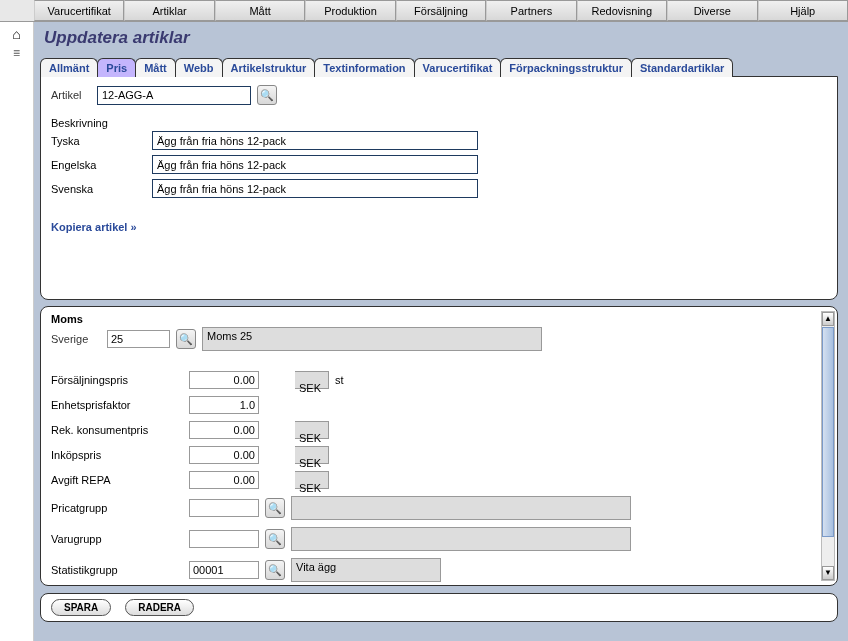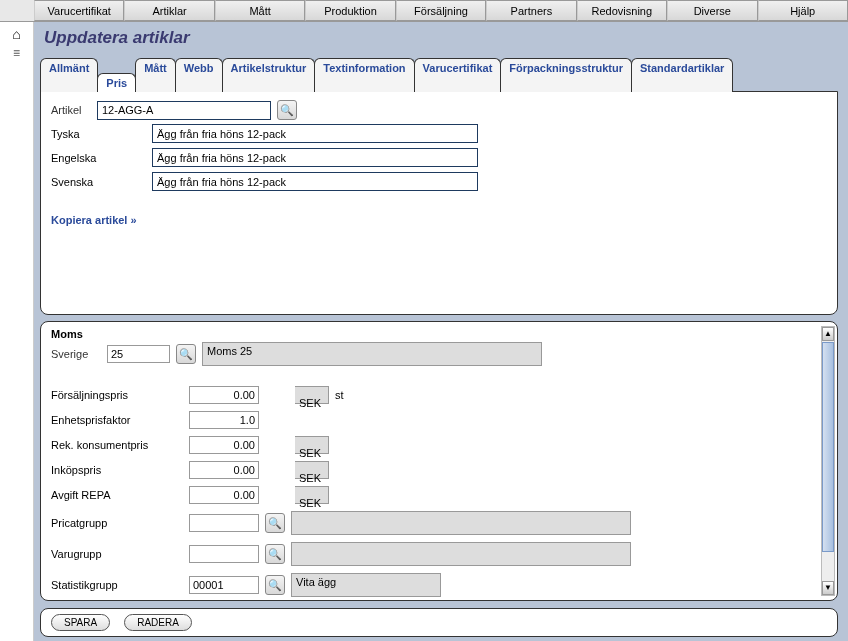--- a/index.html
+++ b/index.html
@@ -67,23 +67,22 @@
       border-radius: 6px 6px 0 0;
       padding: 3px 8px;
       font-size: 11px;
       color: #2a4a9a;
       font-weight: bold;
       cursor: pointer;
       margin-right: -1px;
       position: relative;
     }
     .tab.active {
-      background: #ffffff;
+      background: #c4b5fd;
       z-index: 3;
-      margin-top: 15px;
     }
     .tab:not(.active) {
       background: #f4f4f4;
     }
     .panel {
       background: #fff;
       border: 1px solid #333;
       border-radius: 0 0 8px 8px;
       padding: 8px 10px;
       position: relative;
@@ -222,21 +221,21 @@
       padding: 5px 10px;
       display: flex;
       gap: 14px;
     }
     .action-btn {
       border: 1px solid #555;
       border-radius: 10px;
       background: linear-gradient(#fff, #ddd);
       padding: 2px 12px;
       font-size: 10px;
-      font-weight: normal;
+      font-weight: bold;
       cursor: pointer;
     }
     .section-hdr { font-weight: bold; font-size: 11px; margin-bottom: 2px; }
   </style>
 </head>
 <body>
 
 <div class="topbar">
   <div class="topbar-spacer"></div>
   <div class="menu-btn">Varucertifikat</div>
@@ -266,26 +265,27 @@
       <div class="tab">Artikelstruktur</div>
       <div class="tab">Textinformation</div>
       <div class="tab">Varucertifikat</div>
       <div class="tab">Förpackningsstruktur</div>
       <div class="tab">Standardartiklar</div>
     </div>
 
     <div class="panel panel1">
       <div class="row">
         <span class="lbl artikel-label">Artikel</span>
-        <input class="input-text" style="width: 174px;" value="12-AGG-A">
-        <span class="search-btn">
-            <span>🔍</span>
-          </span>
-      </div>
-
+        <input class="input-text" style="width: 154px;" value="12-AGG-A">
+        <span class="search-btn">
+            <span>🔍</span>
+          </span>
+      </div>
+
+      <div class="section-label">Beskrivning</div>
       <div class="desc-row">
         <span class="desc-label">Tyska</span>
         <input class="input-text desc-input" value="Ägg från fria höns 12-pack" style="">
       </div>
       <div class="desc-row">
         <span class="desc-label">Engelska</span>
         <input class="input-text desc-input" value="Ägg från fria höns 12-pack" style="">
       </div>
       <div class="desc-row">
         <span class="desc-label">Svenska</span>

